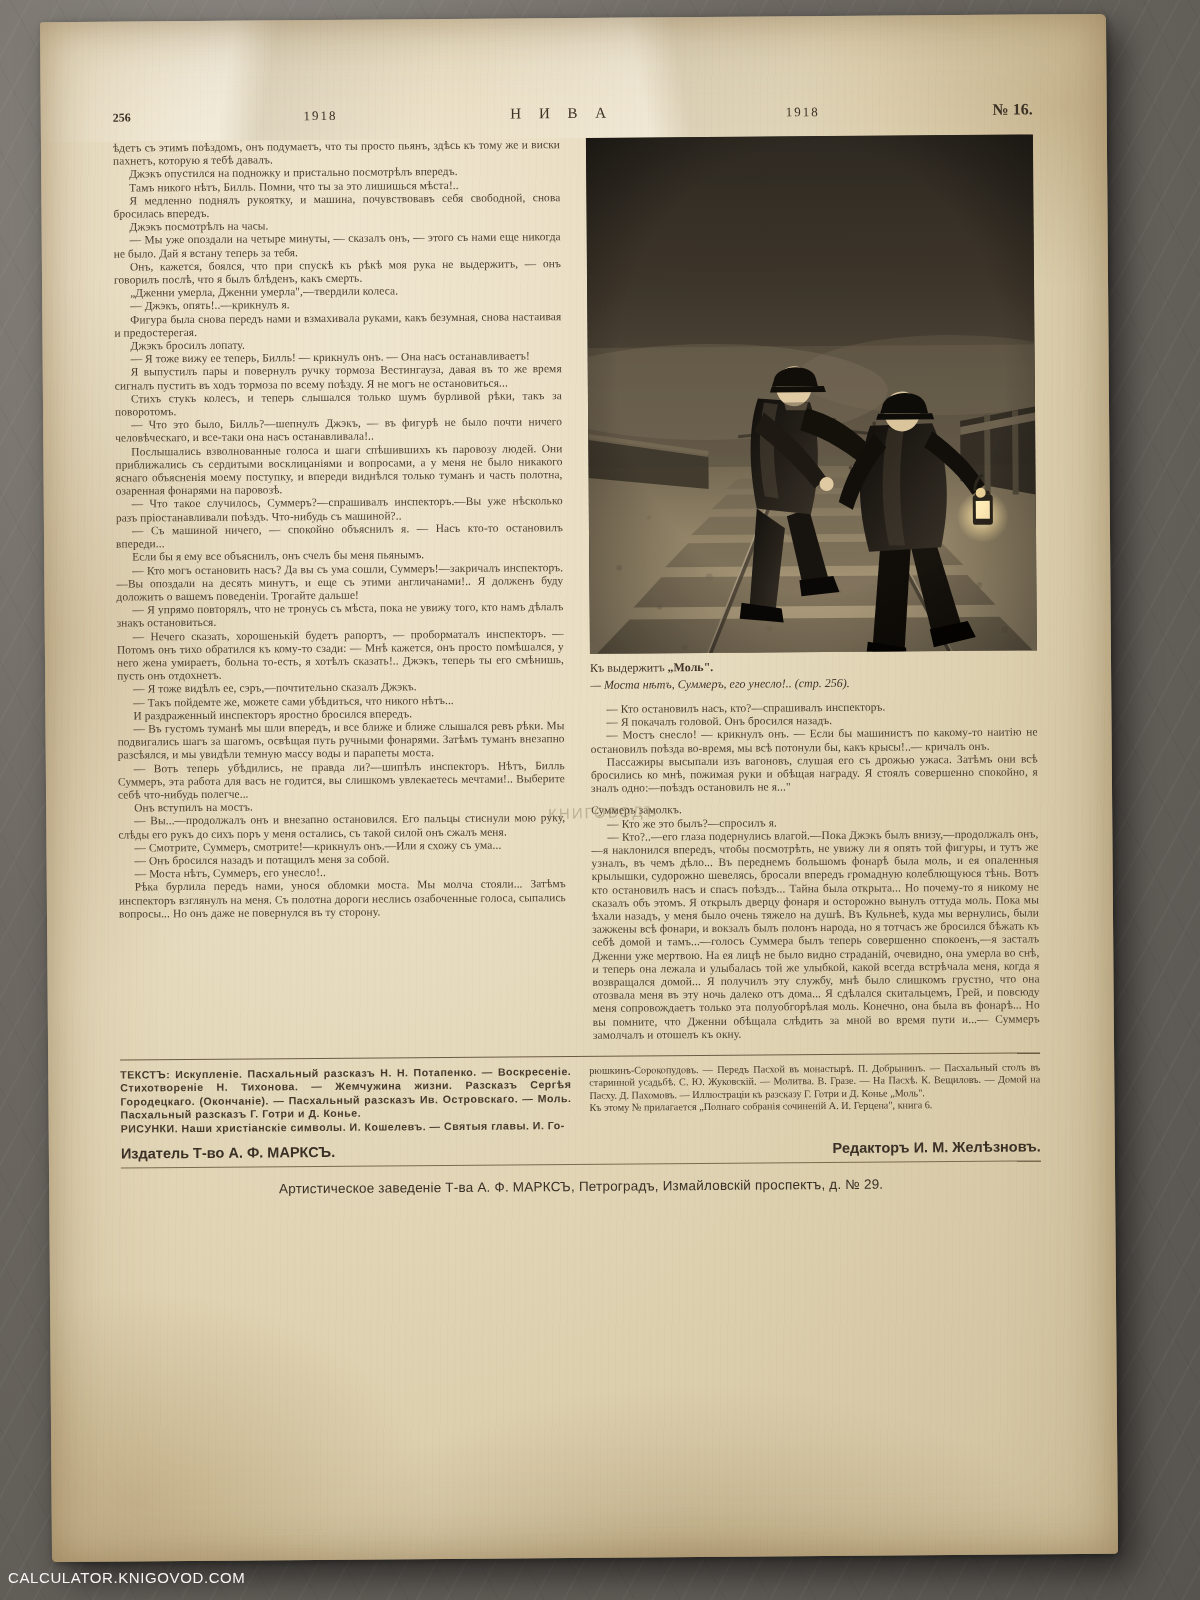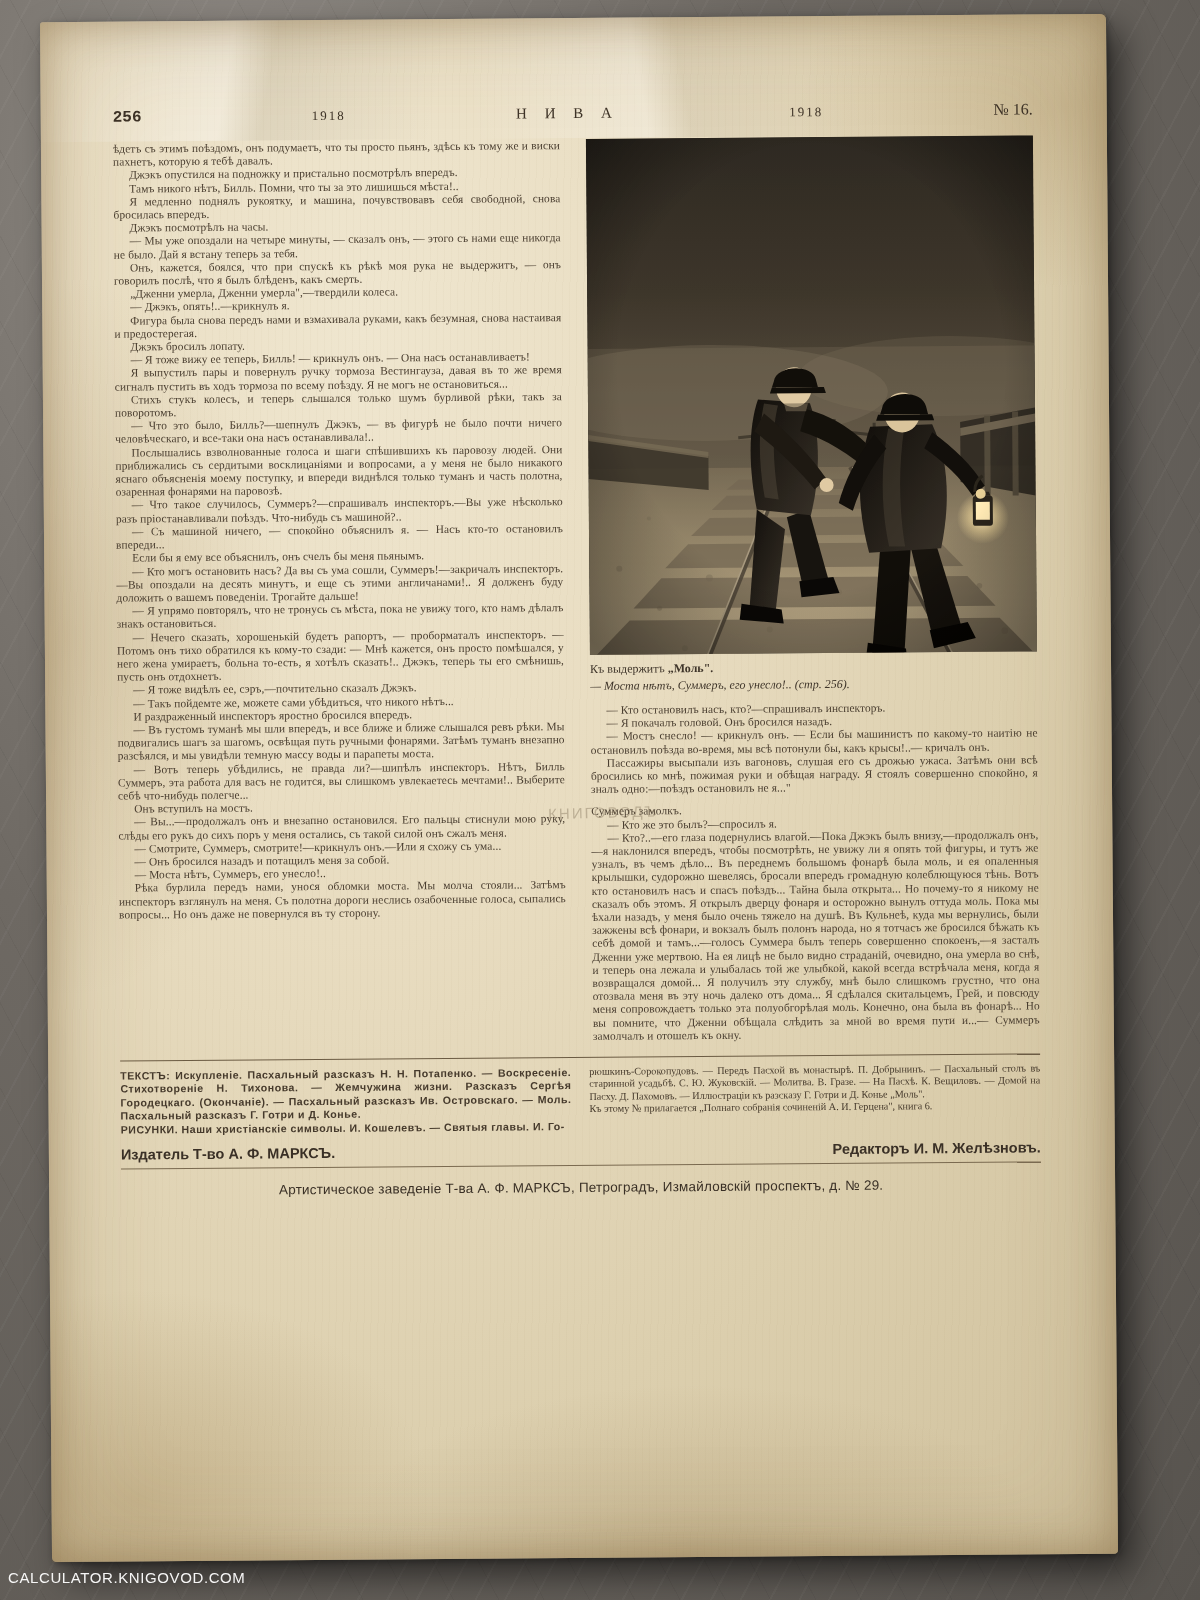--- a/index.html
+++ b/index.html
@@ -92,24 +92,24 @@
   .running-head {
     display: flex;
     align-items: baseline;
     justify-content: space-between;
     font-size: 15px;
     letter-spacing: 2px;
     padding-bottom: 4px;
     margin-bottom: 12px;
     color: #3d3226;
   }
-  .running-head .rh-page { font-weight: bold; font-size: 16px; letter-spacing: 0; font-family: Liberation Mono, monospace; }
+  .running-head .rh-page { font-weight: bold; font-size: 12px; letter-spacing: 0; }
   .running-head .rh-year { font-size: 13px; letter-spacing: 2px; }
   .running-head .rh-title { font-size: 15px; letter-spacing: 7px; }
-  .running-head .rh-num { font-weight: normal; font-size: 16px; letter-spacing: 0; }
+  .running-head .rh-num { font-weight: bold; font-size: 16px; letter-spacing: 0; }
 
   
   .cols {
     display: flex;
     gap: 26px;
     align-items: flex-start;
   }
   .col {
     width: 447px;
   }

